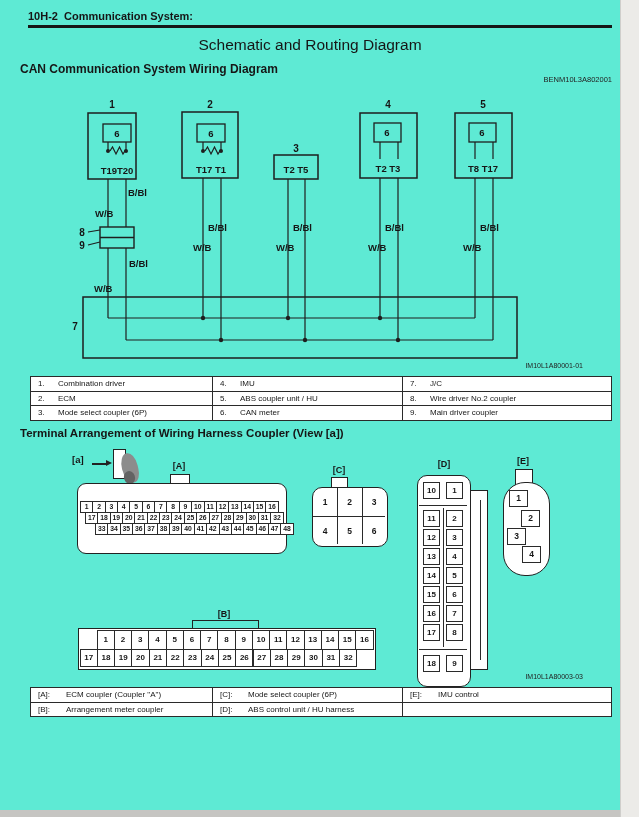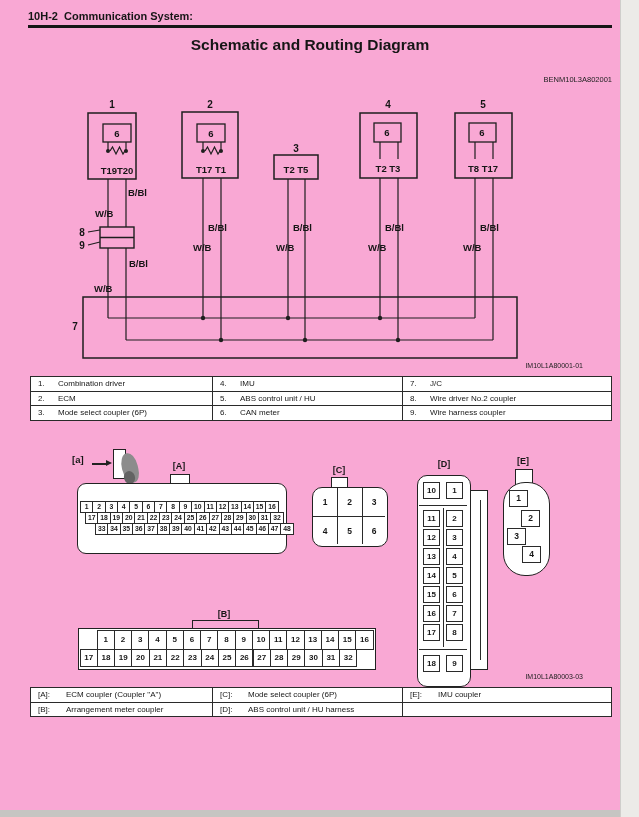--- a/index.html
+++ b/index.html
@@ -1,26 +1,26 @@
 <!DOCTYPE html>
 <html><head>
 <meta charset="utf-8">
 <style>
   html,body{margin:0;padding:0;background:#e9e8e6;}
-  .page{position:relative;width:639px;height:817px;background:#f9a8d4;overflow:hidden;
+  .page{position:relative;width:639px;height:817px;background:#5eead4;overflow:hidden;
         font-family:"Liberation Sans",sans-serif;color:#161616;}
   .abs{position:absolute;}
   .ws-pre{white-space:pre;}
   
   .edge-right{left:620px;top:0;width:19px;height:817px;background:#ecebe8;border-left:1px solid #cfcecb;}
   .edge-bottom{left:0;top:810px;width:620px;height:7px;background:#c6c5c2;}
   
   .hdr{left:28px;top:10px;font-size:11px;font-weight:bold;}
   .hdr-rule{left:28px;top:25px;width:584px;height:3px;background:#161616;}
-  .title{left:0;top:36px;width:620px;text-align:center;font-size:15.5px;font-weight:bold;}
+  .title{left:0;top:36px;width:620px;text-align:center;font-size:15.5px;font-weight:normal;}
   .sec1{left:20px;top:62px;font-size:12px;font-weight:bold;}
   .sec2{left:20px;top:427px;font-size:11.5px;font-weight:bold;}
   .code{font-size:7.5px;text-align:right;color:#222;}
   .doc-code{left:400px;top:75px;width:212px;}
   .fig1-code{left:400px;top:362px;width:183px;font-size:7px;}
   .fig2-code{left:400px;top:673px;width:183px;font-size:7px;}
   
   .schem{left:0;top:95px;}
   .schem rect,.schem path,.schem line{fill:none;stroke:#1e1e1e;}
   .schem text{font-family:"Liberation Sans",sans-serif;font-weight:600;fill:#161616;stroke:none;}
@@ -54,20 +54,21 @@
   .bracket-b{left:192px;top:620px;width:65px;height:7px;border-top:1.5px solid #222;border-left:1.5px solid #222;border-right:1.5px solid #222;}
 </style>
 </head>
 <body>
 
 <div class="page">
 
   <div class="abs hdr ws-pre">10H-2  Communication System:</div>
   <div class="abs hdr-rule"></div>
   <div class="abs title">Schematic and Routing Diagram</div>
+  <div class="abs sec1">CAN Communication System Wiring Diagram</div>
   <div class="abs code doc-code">BENM10L3A802001</div>
 
   <svg class="abs schem" width="620" height="285" viewBox="0 0 620 285">
 
     <g stroke-width="1.5">
       <rect x="88" y="18" width="48" height="66"></rect>
       <rect x="182" y="17" width="56" height="66"></rect>
       <rect x="274" y="60" width="44" height="24"></rect>
       <rect x="360" y="18" width="57" height="65"></rect>
       <rect x="455" y="18" width="57" height="65"></rect>
@@ -165,43 +166,44 @@
           <span class="lg-label">J/C</span>
         </div>
       </div>
       <div class="lg-row">
         <div class="lg-cell">
           <span class="lg-num">2.</span>
           <span class="lg-label">ECM</span>
         </div>
         <div class="lg-cell">
           <span class="lg-num">5.</span>
-          <span class="lg-label">ABS control unit / HU</span>
+          <span class="lg-label">ABS coupler unit / HU</span>
         </div>
         <div class="lg-cell">
           <span class="lg-num">8.</span>
           <span class="lg-label">Wire driver No.2 coupler</span>
         </div>
       </div>
       <div class="lg-row">
         <div class="lg-cell">
           <span class="lg-num">3.</span>
           <span class="lg-label">Mode select coupler (6P)</span>
         </div>
         <div class="lg-cell">
           <span class="lg-num">6.</span>
           <span class="lg-label">CAN meter</span>
         </div>
         <div class="lg-cell">
           <span class="lg-num">9.</span>
-          <span class="lg-label">Wire harness coupler</span>
-        </div>
-      </div>
-    </div>
-
+          <span class="lg-label">Main driver coupler</span>
+        </div>
+      </div>
+    </div>
+
+  <div class="abs sec2">Terminal Arrangement of Wiring Harness Coupler (View [a])</div>
 
   <div class="abs va-text">[a]</div>
   <div class="abs va-line"></div>
   <div class="abs va-head"></div>
   <div class="abs va-rect"></div>
   <div class="abs va-thumb"></div>
   <div class="abs va-thumb2"></div>
 
   <div class="abs conn-label" style="left:160px;top:461px;width:38px;">[A]</div>
   <div class="abs tab" style="left:170px;top:474px;width:18px;height:10px;"></div>
@@ -350,21 +352,21 @@
         <div class="lg-cell">
           <span class="lg-num">[A]:</span>
           <span class="lg-label">ECM coupler (Coupler "A")</span>
         </div>
         <div class="lg-cell">
           <span class="lg-num">[C]:</span>
           <span class="lg-label">Mode select coupler (6P)</span>
         </div>
         <div class="lg-cell">
           <span class="lg-num">[E]:</span>
-          <span class="lg-label">IMU coupler</span>
+          <span class="lg-label">IMU control</span>
         </div>
       </div>
       <div class="lg-row">
         <div class="lg-cell">
           <span class="lg-num">[B]:</span>
           <span class="lg-label">Arrangement meter coupler</span>
         </div>
         <div class="lg-cell">
           <span class="lg-num">[D]:</span>
           <span class="lg-label">ABS control unit / HU harness</span>

